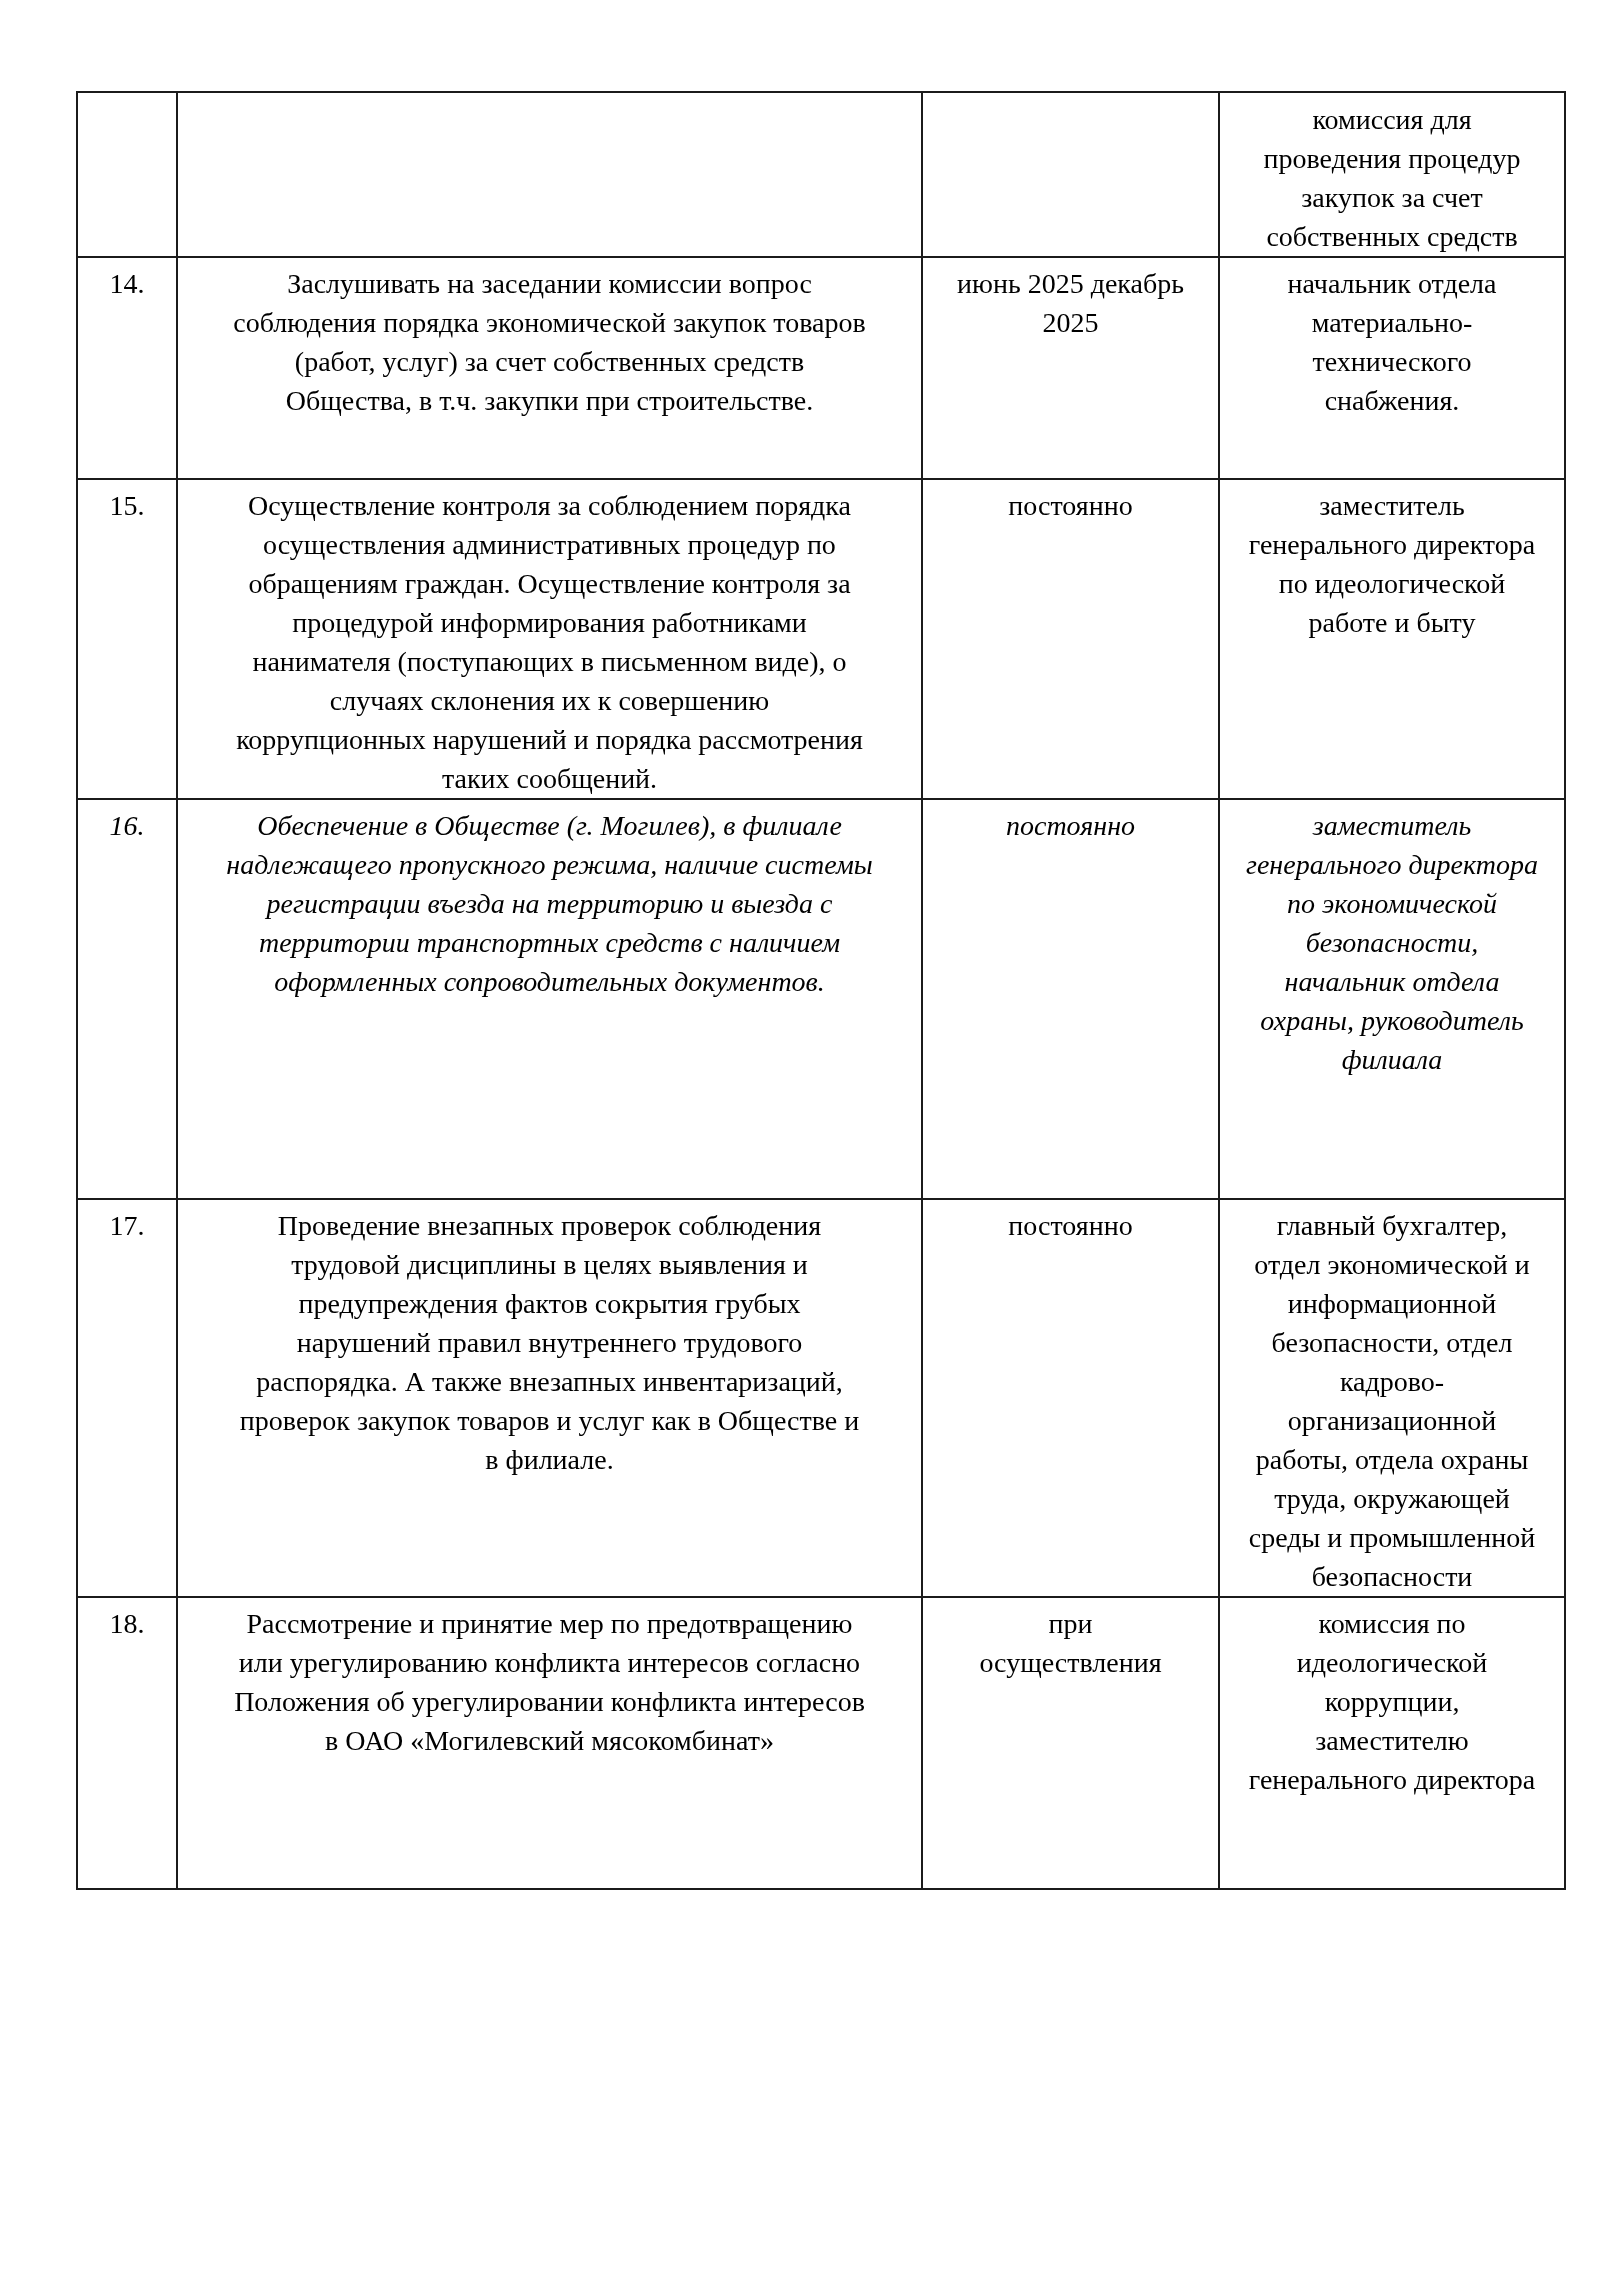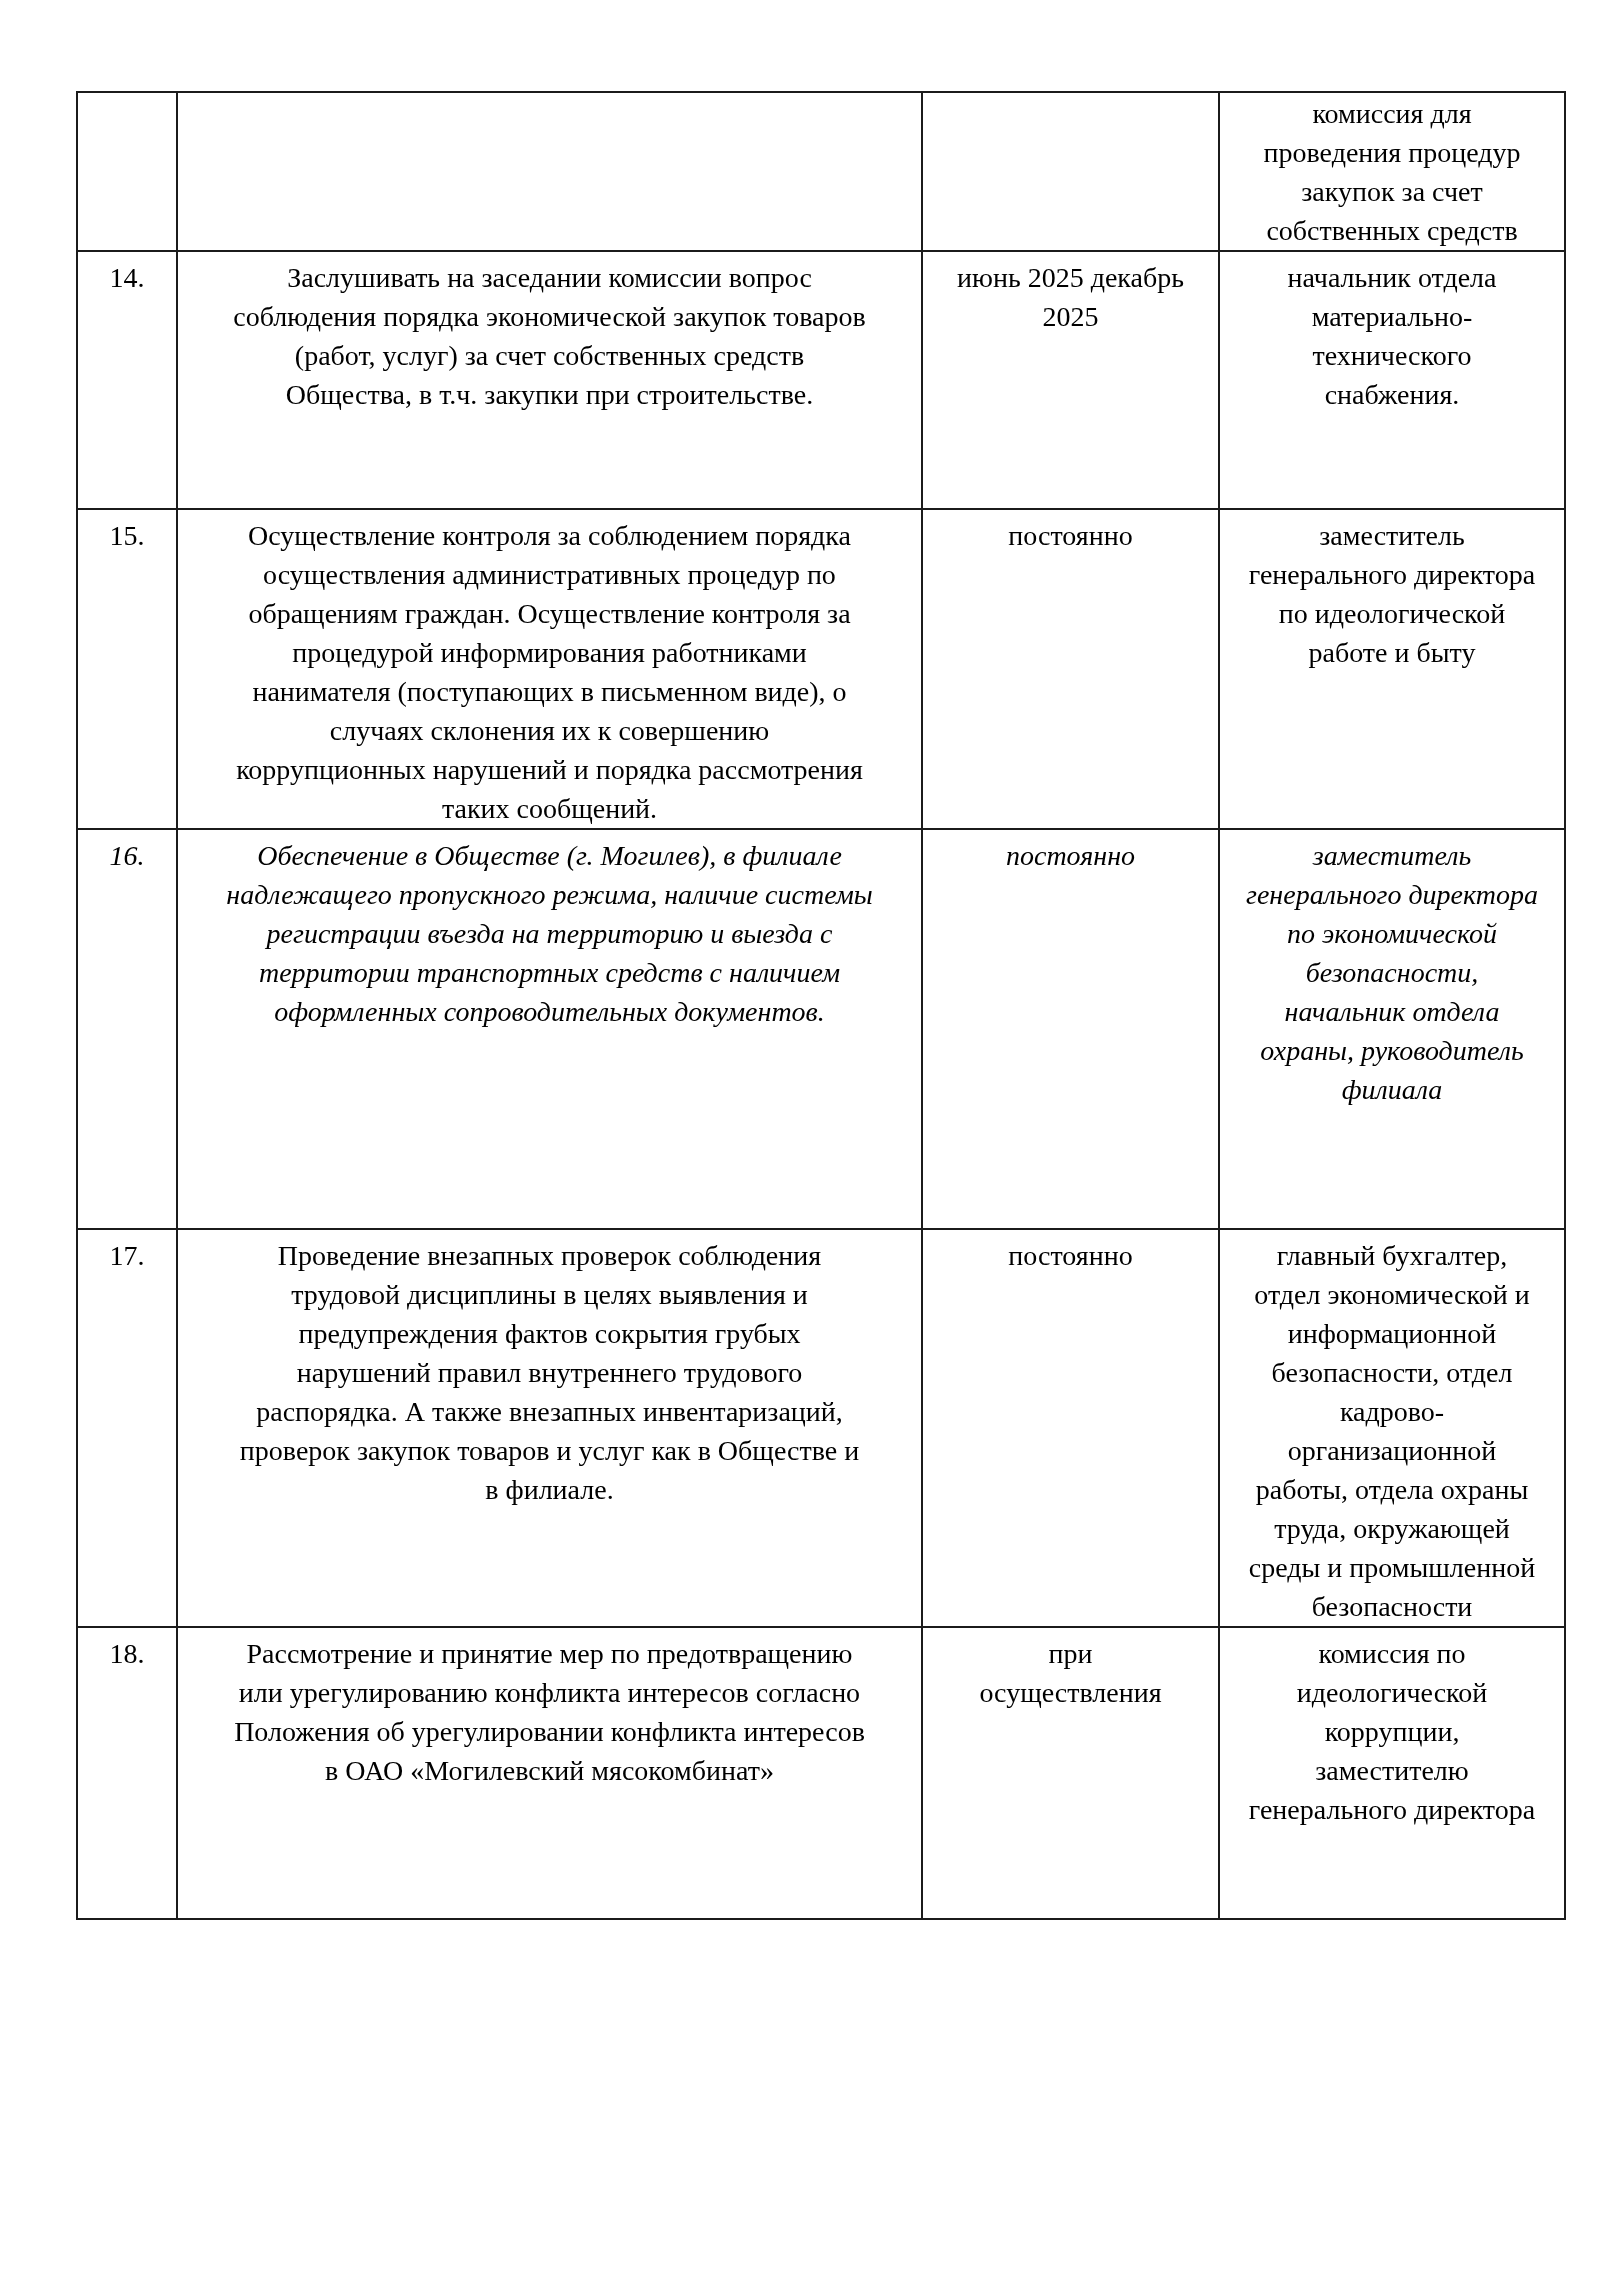--- a/index.html
+++ b/index.html
@@ -30,21 +30,21 @@
     border-top: 2.9px solid #1b1b1b;
     border-bottom: 2.9px solid #1b1b1b;
     vertical-align: top;
     text-align: center;
     padding: 5.9px 3.9px 0 3.9px;
     font-size: 28px;
     line-height: 39px;
     white-space: pre-line;
     overflow: hidden;
   }
-  tr.row-cont td { padding-top: 1px; }
+  tr.row-cont td { padding-top: 7px; }
   col.c-num  { width: 100px; }
   col.c-meas { width: 745px; }
   col.c-time { width: 297px; }
   col.c-resp { width: 346px; }
 </style>
 </head>
 <body>
 
 <div class="page">
   <table class="doc-table">
@@ -57,21 +57,21 @@
     <tbody>
       <tr class="row-cont" style="height:157px;">
         <td></td>
         <td></td>
         <td></td>
         <td>комиссия для
 проведения процедур
 закупок за счет
 собственных средств</td>
       </tr>
-      <tr style="height:258px;">
+      <tr style="height:222px;">
         <td>14.</td>
         <td>Заслушивать на заседании комиссии вопрос
 соблюдения порядка экономической закупок товаров
 (работ, услуг) за счет собственных средств
 Общества, в т.ч. закупки при строительстве.</td>
         <td>июнь 2025 декабрь
 2025</td>
         <td>начальник отдела
 материально-
 технического

